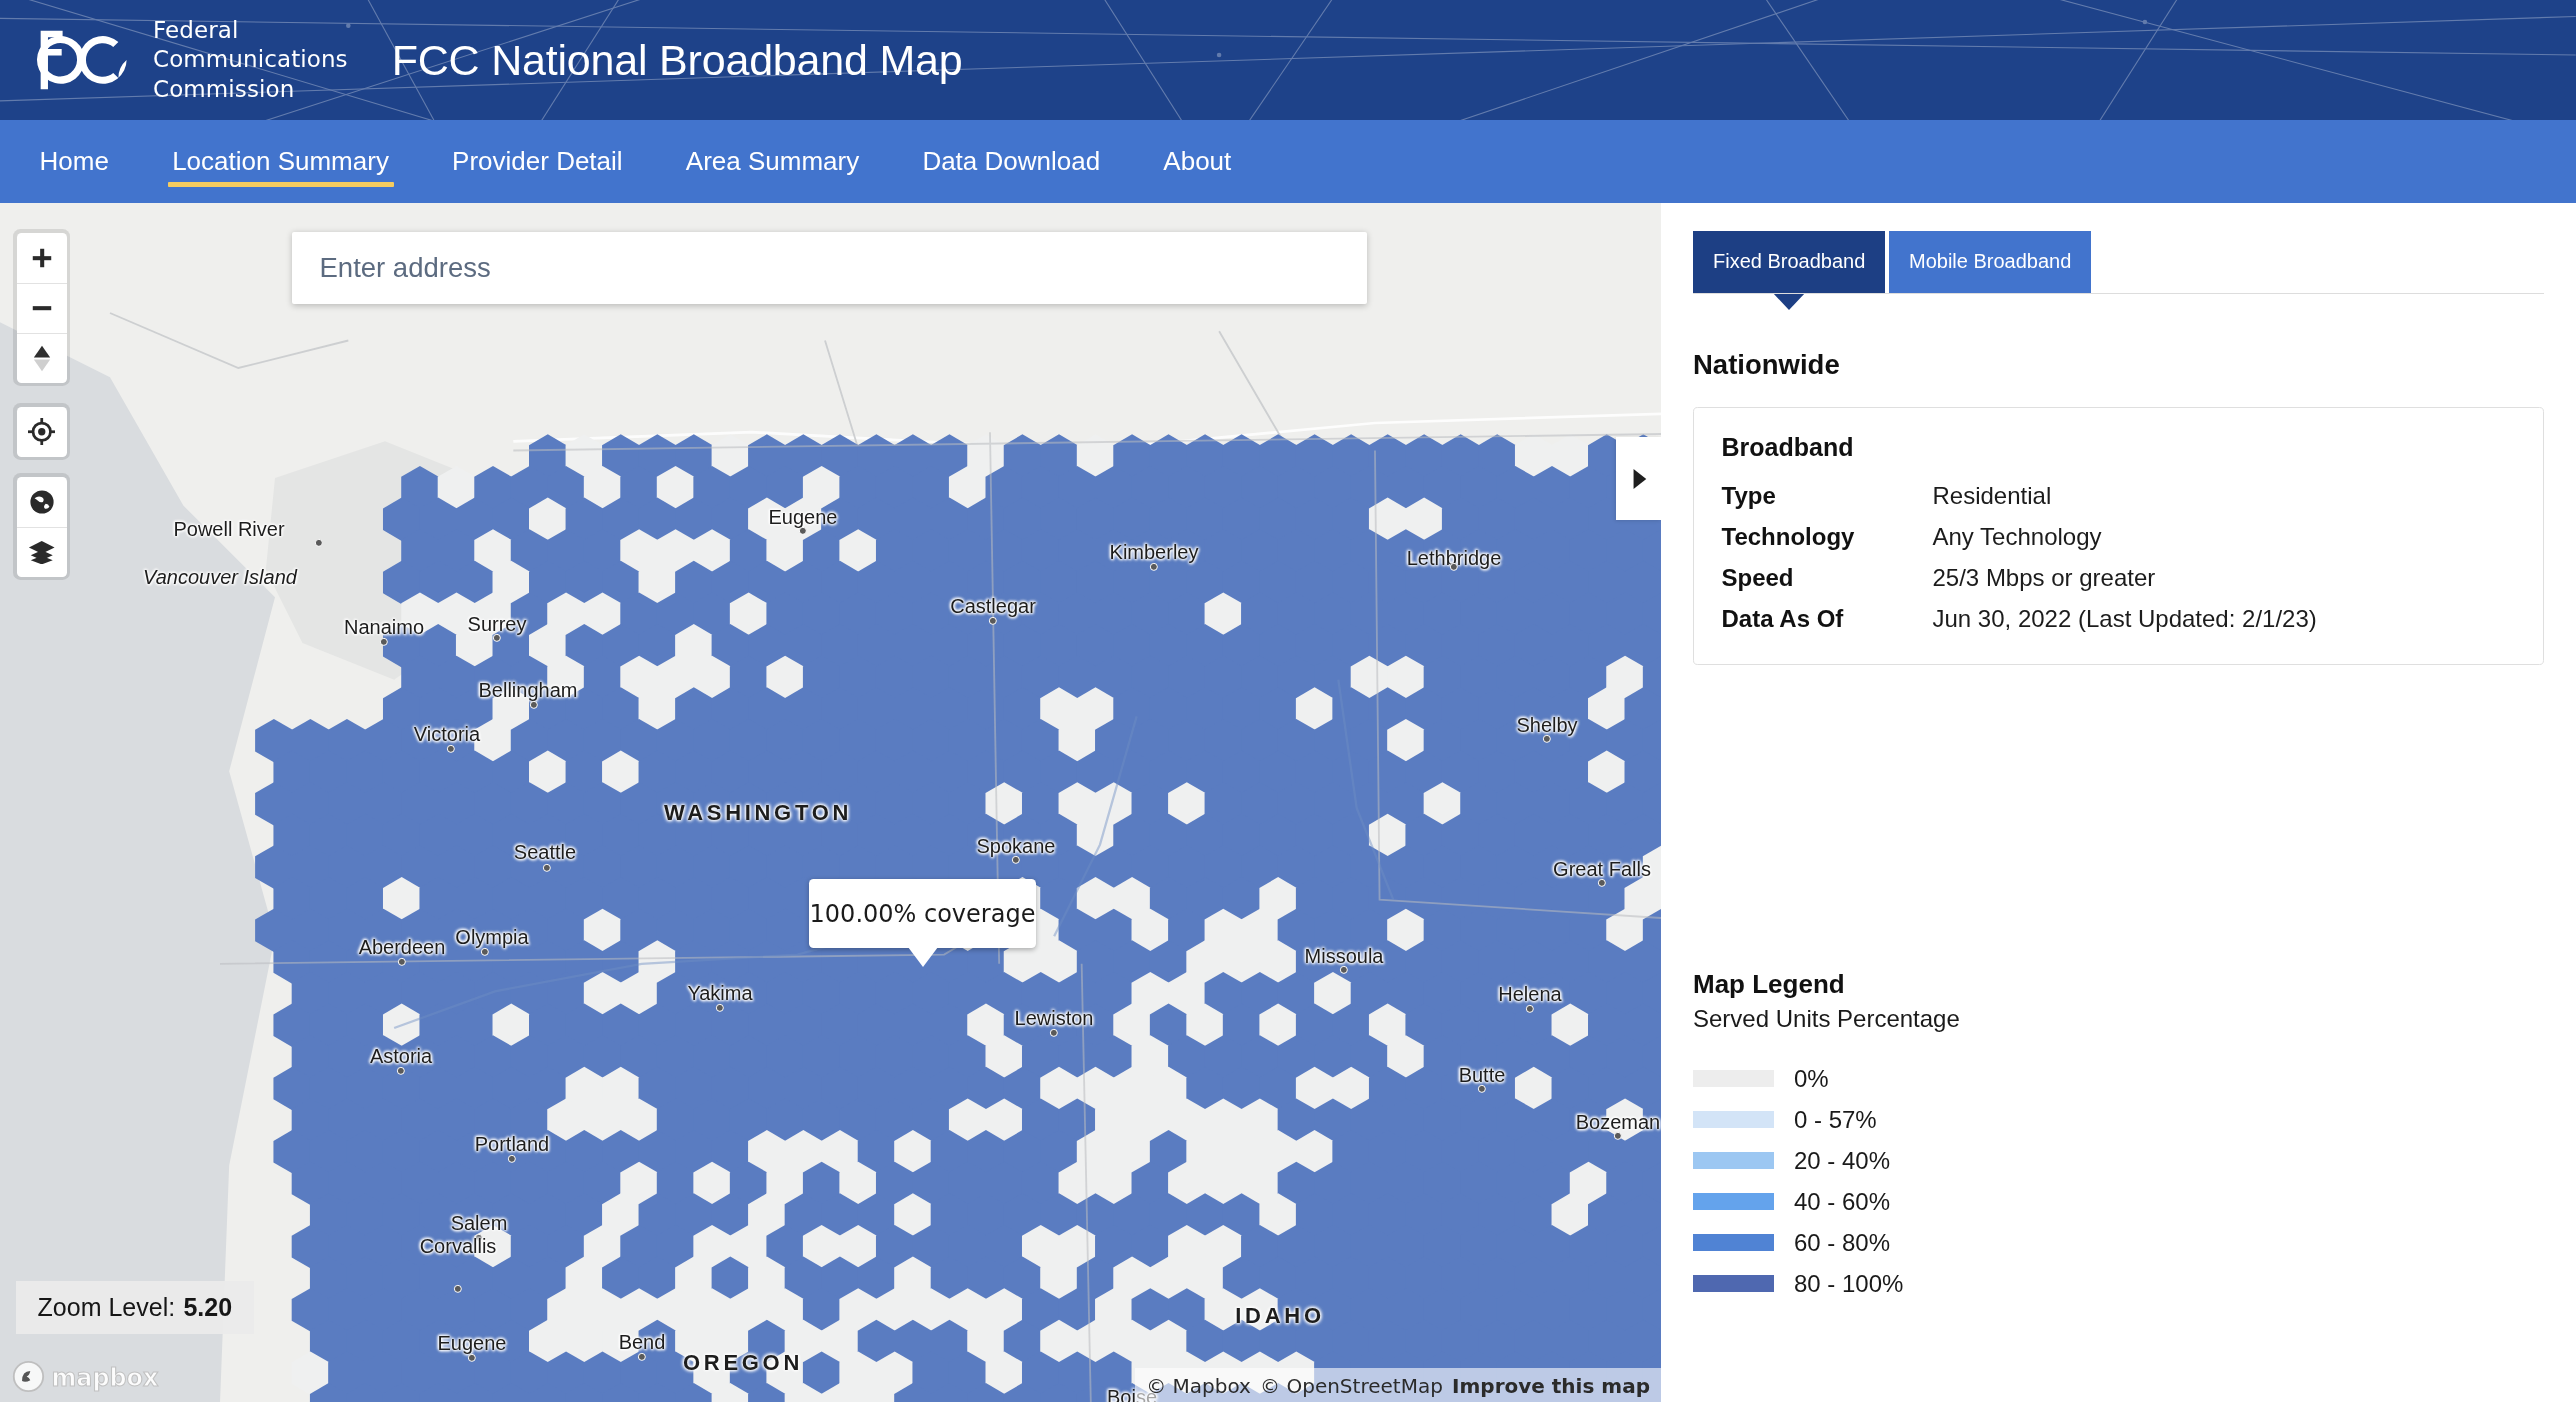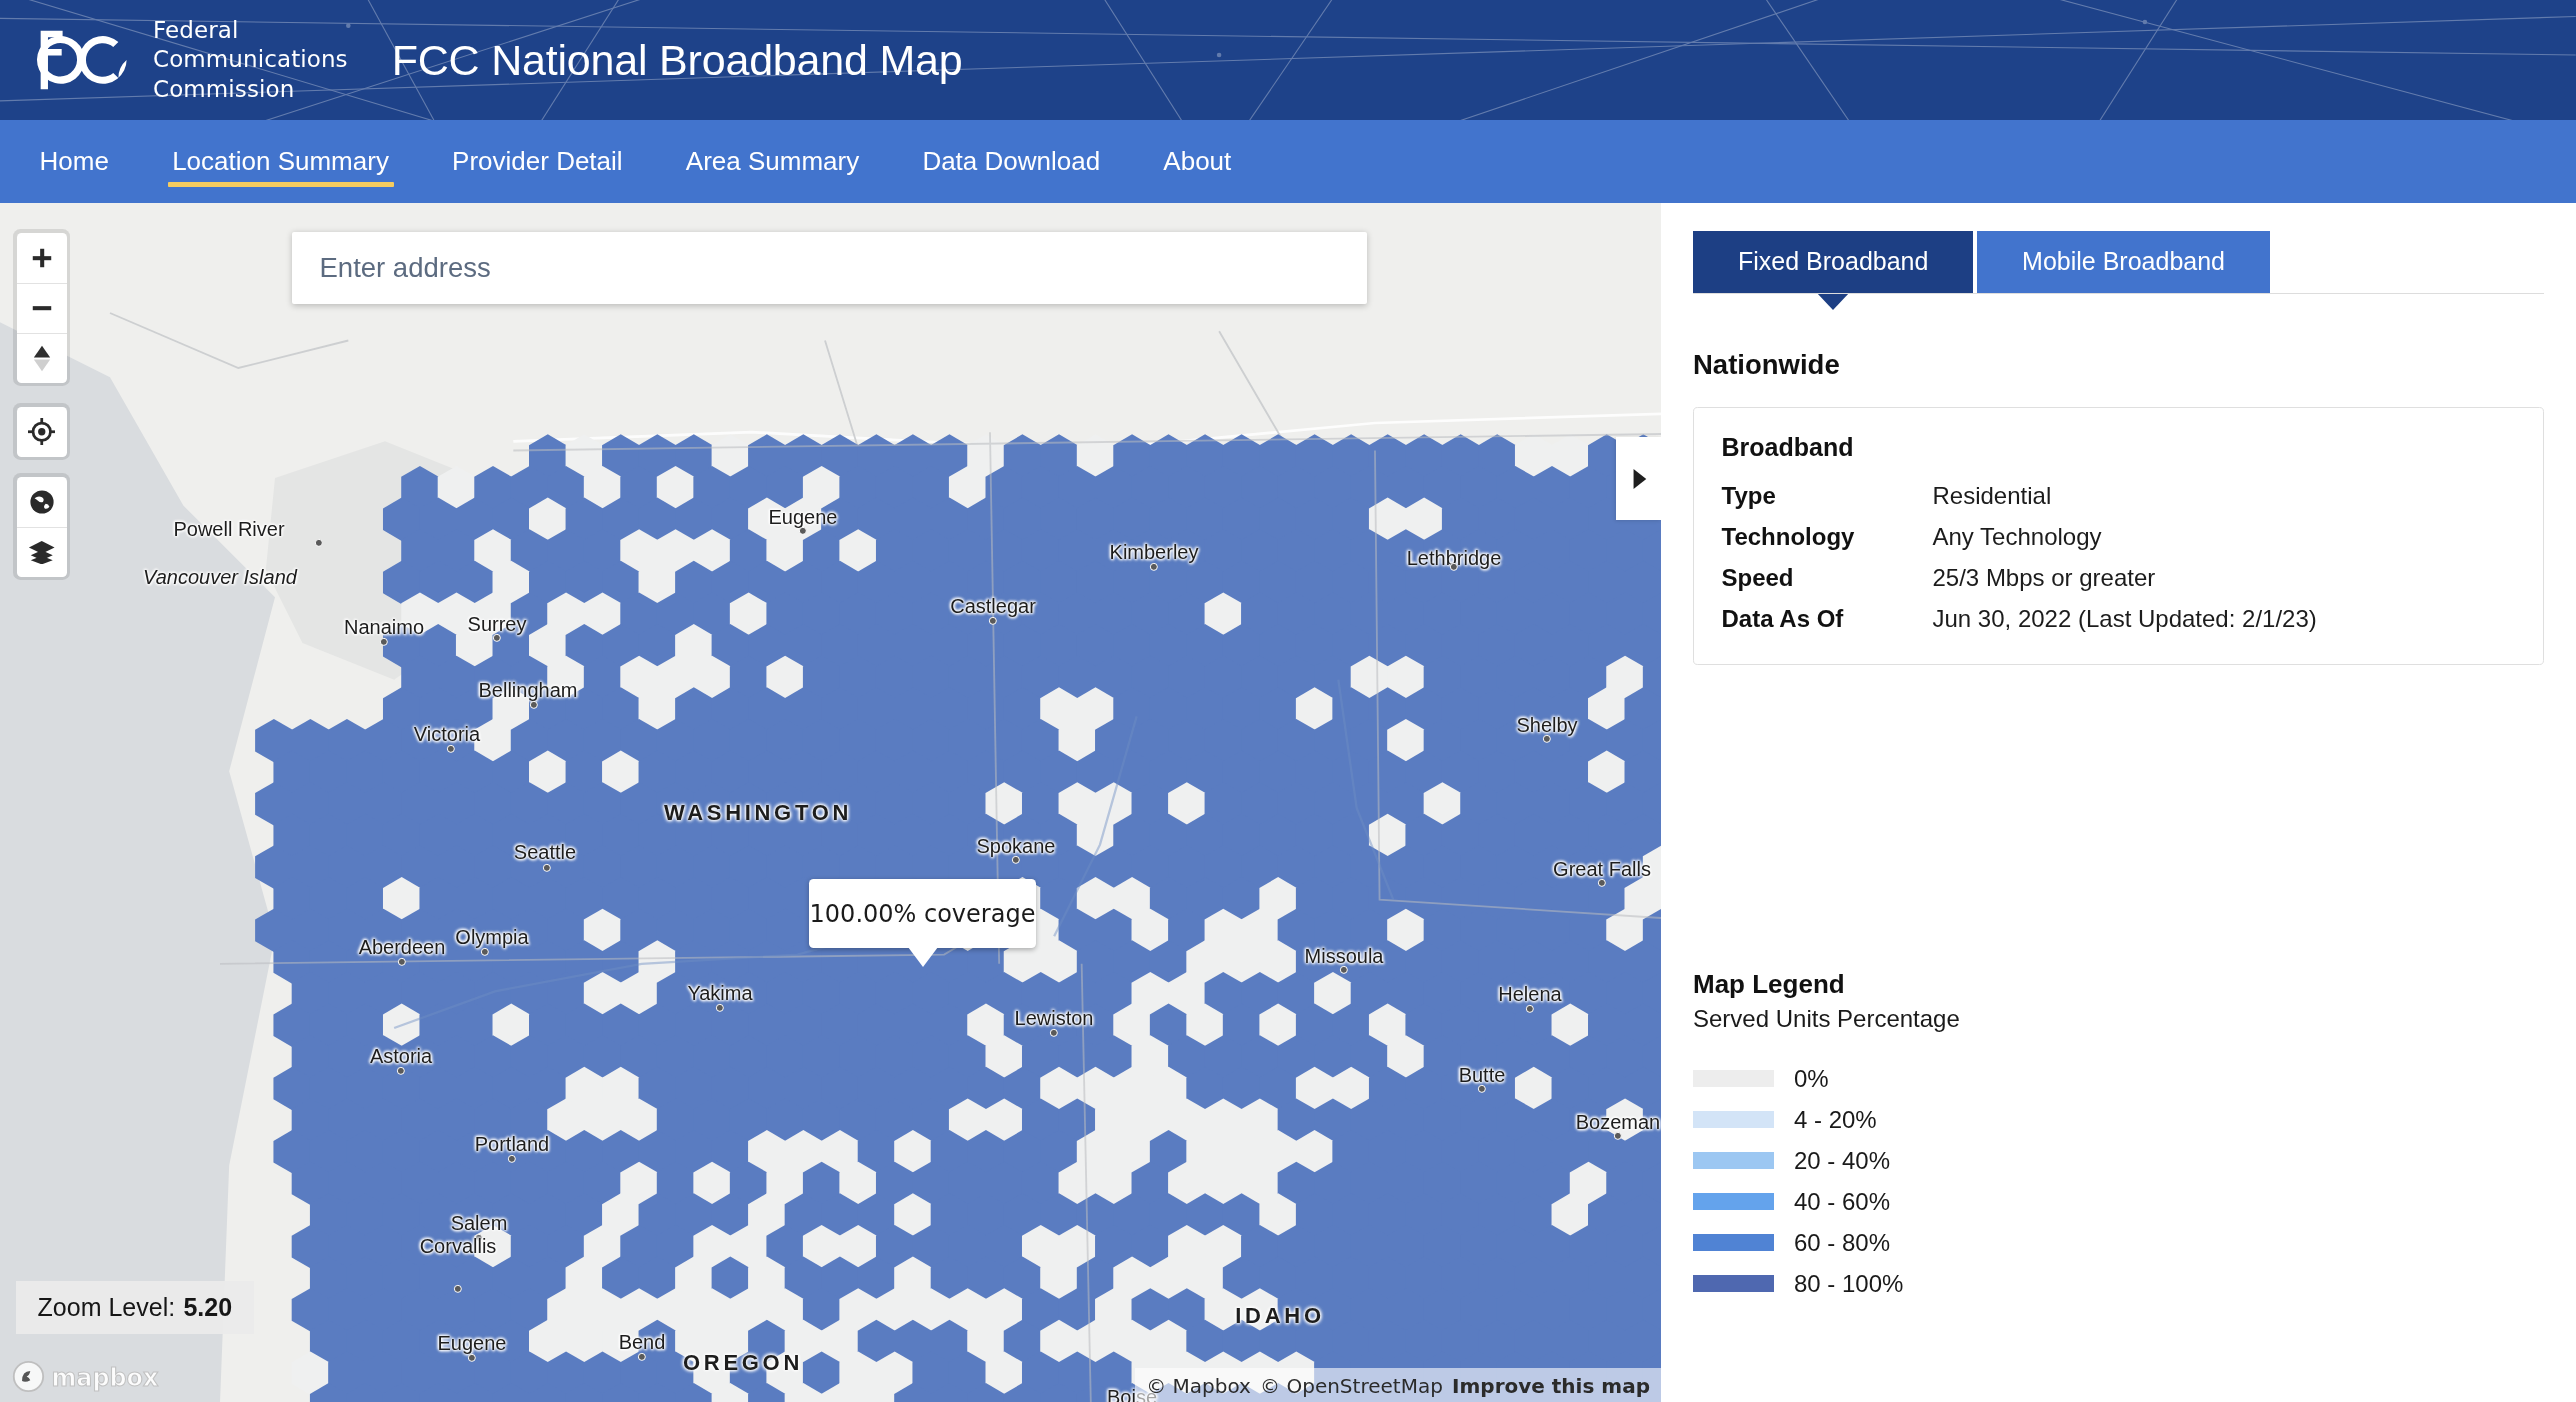--- a/index.html
+++ b/index.html
@@ -147,21 +147,21 @@
   .attrib b { font-weight: 700; }
 
   
   .side {
     position: absolute; top: 203px; left: 1661px; width: 915px; height: 1200px;
     background: #fff; padding: 27.5px 0 0 32px;
   }
   .tabs { display: flex; align-items: flex-start; position: relative; }
   .tab {
     height: 62px; display: flex; align-items: center; justify-content: center;
-    padding: 0 45px; font-size: 25px; color: #fff; cursor: pointer;
+    padding: 0 20px; font-size: 20px; color: #fff; cursor: pointer;
     position: relative; white-space: nowrap;
   }
   .tab.active { background: #1d3f84; }
   .tab.active:after {
     content: ""; position: absolute; left: 50%; bottom: -17.4px;
     transform: translateX(-50%);
     border-left: 17.4px solid transparent; border-right: 17.4px solid transparent;
     border-top: 18.3px solid #1d3f84;
   }
   .tab.inactive { background: #4274cd; margin-left: 3.7px; }
@@ -1645,21 +1645,21 @@
     <div class="legend">
       <div class="legend-title">Map Legend</div>
       <div class="legend-sub">Served Units Percentage</div>
       <div class="legend-rows" id="legend-rows">
           <div class="legend-row">
             <span class="swatch" style="background: rgb(237, 237, 237);"></span>
             <span class="legend-label">0%</span>
           </div>
           <div class="legend-row">
             <span class="swatch" style="background: rgb(211, 228, 247);"></span>
-            <span class="legend-label">4 - 20%</span>
+            <span class="legend-label">0 - 57%</span>
           </div>
           <div class="legend-row">
             <span class="swatch" style="background: rgb(156, 199, 242);"></span>
             <span class="legend-label">20 - 40%</span>
           </div>
           <div class="legend-row">
             <span class="swatch" style="background: rgb(100, 163, 236);"></span>
             <span class="legend-label">40 - 60%</span>
           </div>
           <div class="legend-row">

